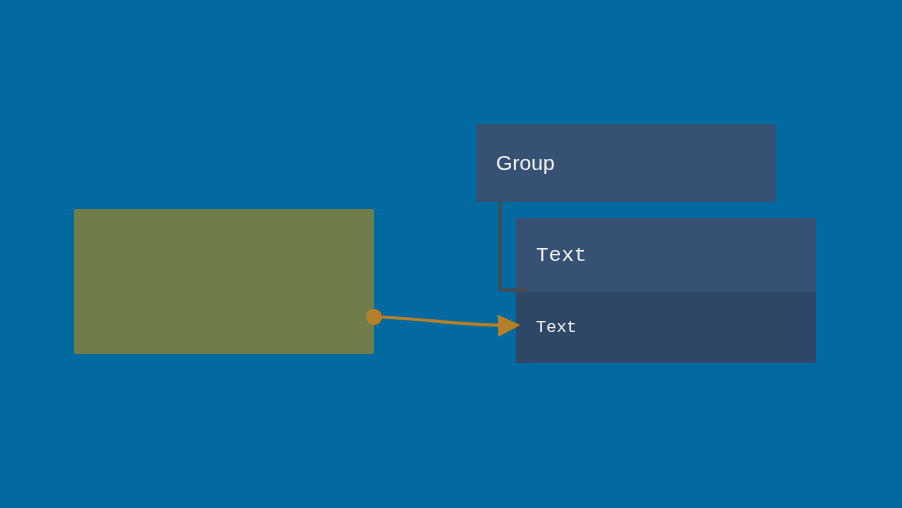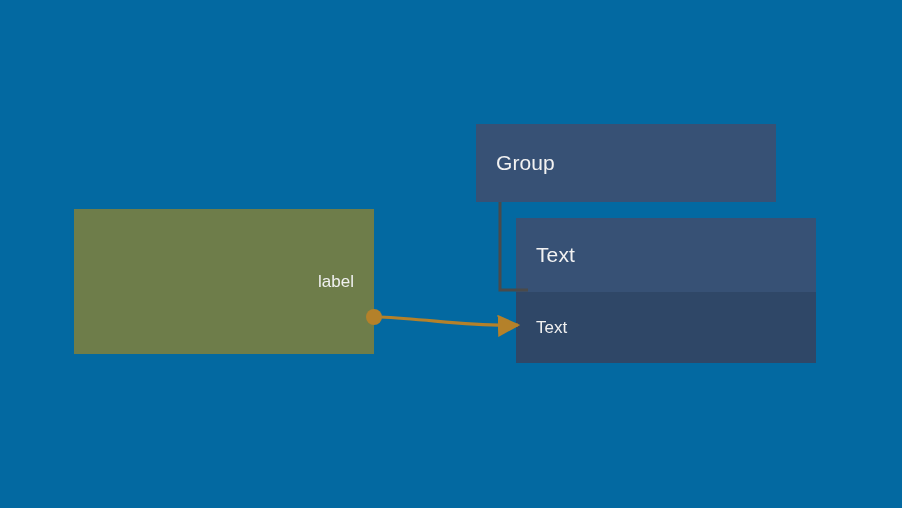--- a/index.html
+++ b/index.html
@@ -79,20 +79,21 @@
     background: #375175;
   }
 
   
   #text-node {
     left: 516px;
     top: 218px;
     width: 300px;
     height: 145px;
     background: #2f4767;
+    font-family: Liberation Mono, monospace;
   }
   #text-node .node-header {
     height: 74px;
     background: #375175;
   }
   #text-node .node-body {
     background: #2f4767;
   }
 
   
@@ -114,23 +115,20 @@
 
   <svg class="overlay bracket" viewBox="0 0 902 508">
     <path d="M 500,202 L 500,290 L 528,290" fill="none" stroke="#4a4a4a" stroke-width="3"></path>
   </svg>
 
   <div class="node" id="group-node">
     <div class="node-header">Group</div>
   </div>
 
   <div class="node" id="object-node">
-    <div class="node-body">
-      <span class="row-label right">label</span>
-    </div>
   </div>
 
   <div class="node" id="text-node">
     <div class="node-header">Text</div>
     <div class="node-body">
       <span class="row-label left">Text</span>
     </div>
   </div>
 
   <svg class="overlay edges" viewBox="0 0 902 508">

